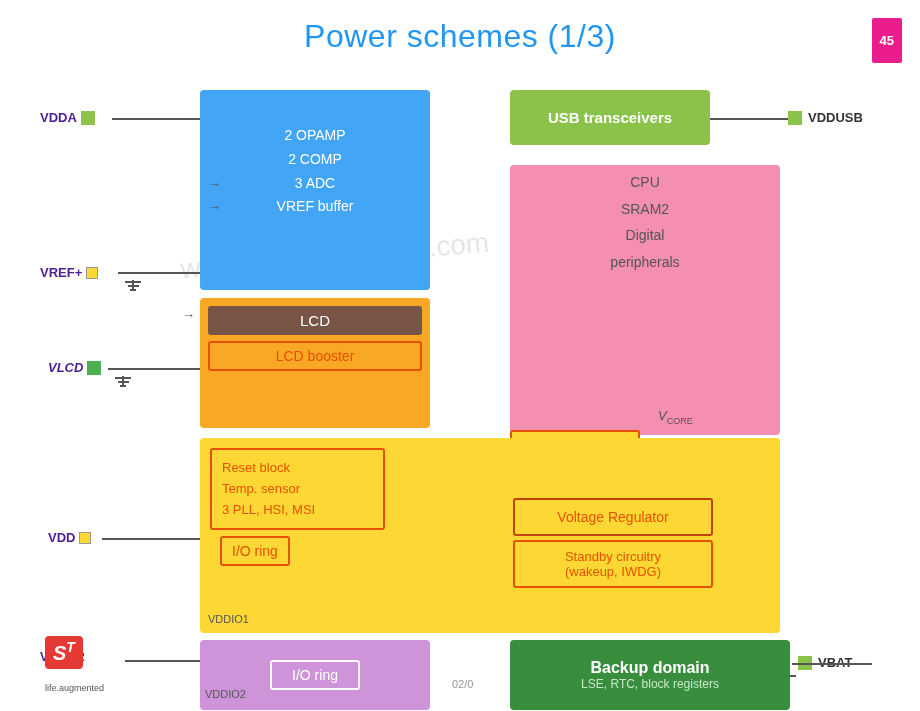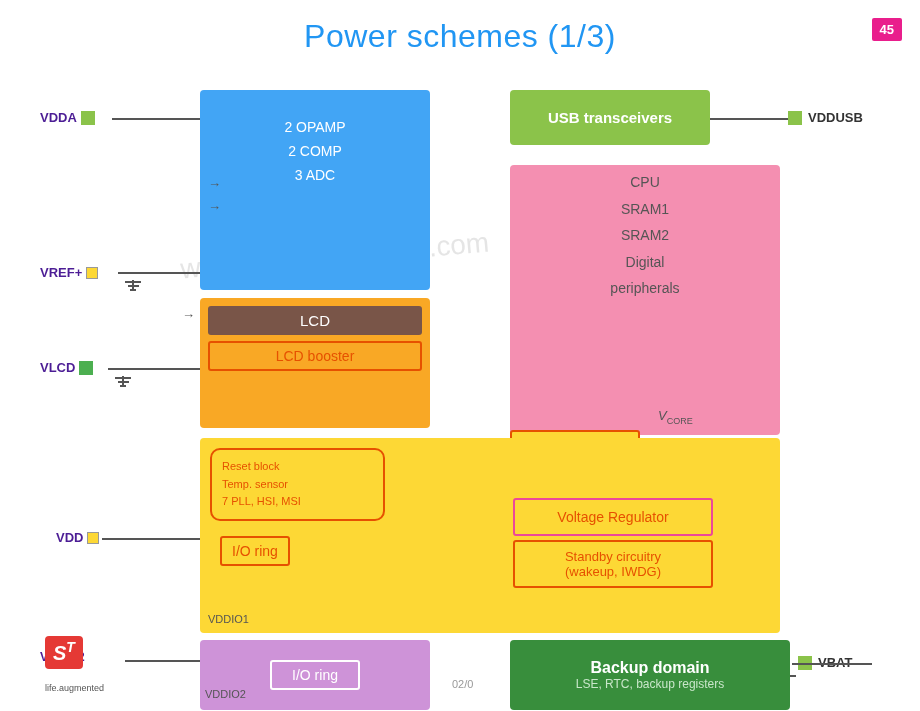--- a/index.html
+++ b/index.html
@@ -23,21 +23,21 @@
     }
 
     .page-num {
       position: absolute;
       top: 18px;
       right: 18px;
       background: #e91e8c;
       color: white;
       font-size: 13px;
       font-weight: bold;
-      padding: 4px 8px;
+      padding: 15px 8px;
       border-radius: 2px;
     }
 
     
     .diagram {
       position: absolute;
       top: 80px;
       left: 40px;
       width: 840px;
       height: 610px;
@@ -67,21 +67,21 @@
       top: 10px;
       left: 160px;
       width: 230px;
       height: 200px;
       background: #42a5f5;
       border-radius: 4px;
       padding: 10px;
     }
 
     .analog-block .inner-items {
-      margin-top: 16px;
+      margin-top: 24px;
       text-align: center;
     }
 
     .analog-block .inner-items div {
       color: white;
       font-size: 14px;
       line-height: 1.7;
     }
 
     
@@ -176,47 +176,47 @@
       border-radius: 3px;
       display: flex;
       align-items: center;
       justify-content: center;
       color: #e65100;
       font-size: 15px;
     }
 
     .reset-block {
       border: 2px solid #e65100;
-      border-radius: 10px;
+      border-radius: 3px;
       padding: 8px 10px;
       color: #e65100;
-      font-size: 11px;
+      font-size: 13px;
       width: 175px;
       line-height: 1.6;
-      margin-bottom: 15px;
+      margin-bottom: 6px;
     }
 
     .io-ring-box {
       border: 2px solid #e65100;
       border-radius: 3px;
       padding: 5px 10px;
       color: #e65100;
       font-size: 14px;
       display: inline-block;
       margin-left: 10px;
     }
 
     .voltage-reg-box {
       position: absolute;
       top: 418px;
       left: 473px;
       width: 200px;
       height: 38px;
       background: #fdd835;
-      border: 2px solid #ec4899;
+      border: 2px solid #c2410c;
       border-radius: 3px;
       display: flex;
       align-items: center;
       justify-content: center;
       color: #e65100;
       font-size: 14px;
     }
 
     .standby-box {
       position: absolute;
@@ -392,69 +392,69 @@
   </div>
   <div class="hline" style="top:192px; left:78px; width:82px;"></div>
 
   <div class="ground" style="top:200px; left:85px;">
     <div class="vline" style="height:10px; background:#555;"></div>
     <div class="ground-line" style="width:16px;"></div>
     <div class="ground-line g2"></div>
     <div class="ground-line g3"></div>
   </div>
 
-  <div class="left-label" style="top:280px; left:0px;">
+  <div class="left-label" style="top:280px; left:8px;font-style:italic;">
     <span>VLCD</span>
     <span class="dot" style="background:#4caf50;"></span>
   </div>
   <div class="hline" style="top:288px; left:68px; width:92px;"></div>
 
   <div class="ground" style="top:296px; left:75px;">
     <div class="vline" style="height:10px; background:#555;"></div>
     <div class="ground-line" style="width:16px;"></div>
     <div class="ground-line g2"></div>
     <div class="ground-line g3"></div>
   </div>
 
-  <div class="left-label" style="top:450px; left:16px;">
+  <div class="left-label" style="top:450px; left:8px;">
     <span>VDD</span>
     <span class="dot" style="background:#fdd835; border:1px solid #999; width:12px;height:12px;"></span>
   </div>
   <div class="hline" style="top:458px; left:62px; width:98px;"></div>
 
   <div class="left-label" style="top:570px; left:0px; font-size:12px;">
     <span>VDDIO2</span>
   </div>
   <div class="hline" style="top:580px; left:85px; width:75px;"></div>
 
   <div class="analog-block">
     <div class="inner-items">
       <div>2 OPAMP</div>
       <div>2 COMP</div>
       <div>3 ADC</div>
+      <div>VREF buffer</div>
     </div>
 
     <div style="position:absolute; left:8px; top:85px; color:#555; font-size:13px;">→</div>
     <div style="position:absolute; left:8px; top:108px; color:#555; font-size:13px;">→</div>
   </div>
 
   <div class="usb-block">
     <span>USB transceivers</span>
   </div>
 
   <div class="hline" style="top:38px; left:670px; width:80px;"></div>
   <div class="right-label" style="top:30px; left:748px;">
     <span class="dot" style="background:#8bc34a;"></span>
     <span>VDDUSB</span>
   </div>
 
   <div class="digital-block">
     <div class="items">
       <div>CPU</div>
-      <div>SRAM1</div>
       <div>SRAM2</div>
       <div>Digital<br>peripherals</div>
     </div>
   </div>
 
   <div style="position:absolute; top:326px; left:618px;">
     <span style="font-size:13px; color:#555; font-style:italic;">V</span><sub style="font-size:9px; color:#555;">CORE</sub>
   </div>
 
   <div class="flash-block">
@@ -469,21 +469,21 @@
     </div>
     <div class="lcd-booster">
       <span>LCD booster</span>
     </div>
   </div>
 
   <div class="main-yellow">
     <div class="reset-block">
       <div>Reset block</div>
       <div>Temp. sensor</div>
-      <div>7 PLL, HSI, MSI</div>
+      <div>3 PLL, HSI, MSI</div>
     </div>
     <div style="display:flex; align-items:center; margin-top:5px;">
       <div class="io-ring-box">
         <span>I/O ring</span>
       </div>
     </div>
 
     <div class="vddio-label" style="bottom:8px; left:8px;">VDDIO1</div>
   </div>
 
@@ -498,21 +498,21 @@
   <div class="bottom-purple">
     <div class="bottom-io-ring">
       <span>I/O ring</span>
     </div>
   </div>
 
   <div class="vddio-label" style="top:608px; left:165px;">VDDIO2</div>
 
   <div class="backup-block">
     <div class="title-b">Backup domain</div>
-    <div class="subtitle-b">LSE, RTC, backup registers</div>
+    <div class="subtitle-b">LSE, RTC, block registers</div>
   </div>
 
   <div class="right-label" style="top:575px; left:758px;">
     <span class="dot" style="background:#8bc34a;"></span>
     <span>VBAT</span>
   </div>
   <div class="hline" style="top:583px; left:752px; width:80px;"></div>
 
   <div class="hline" style="top:595px; left:750px; width:6px;"></div>
 

